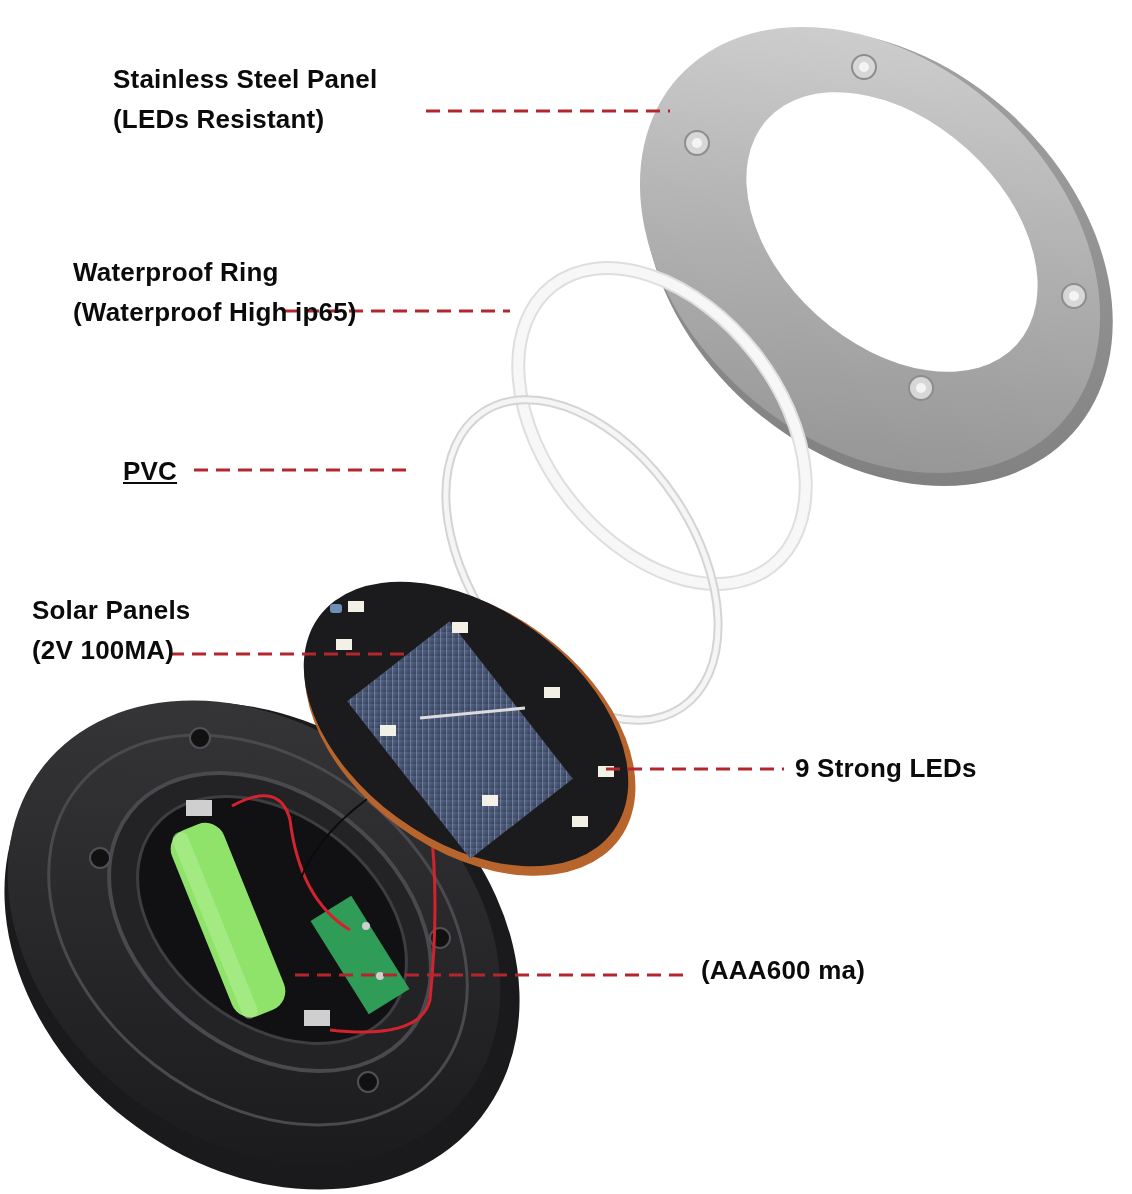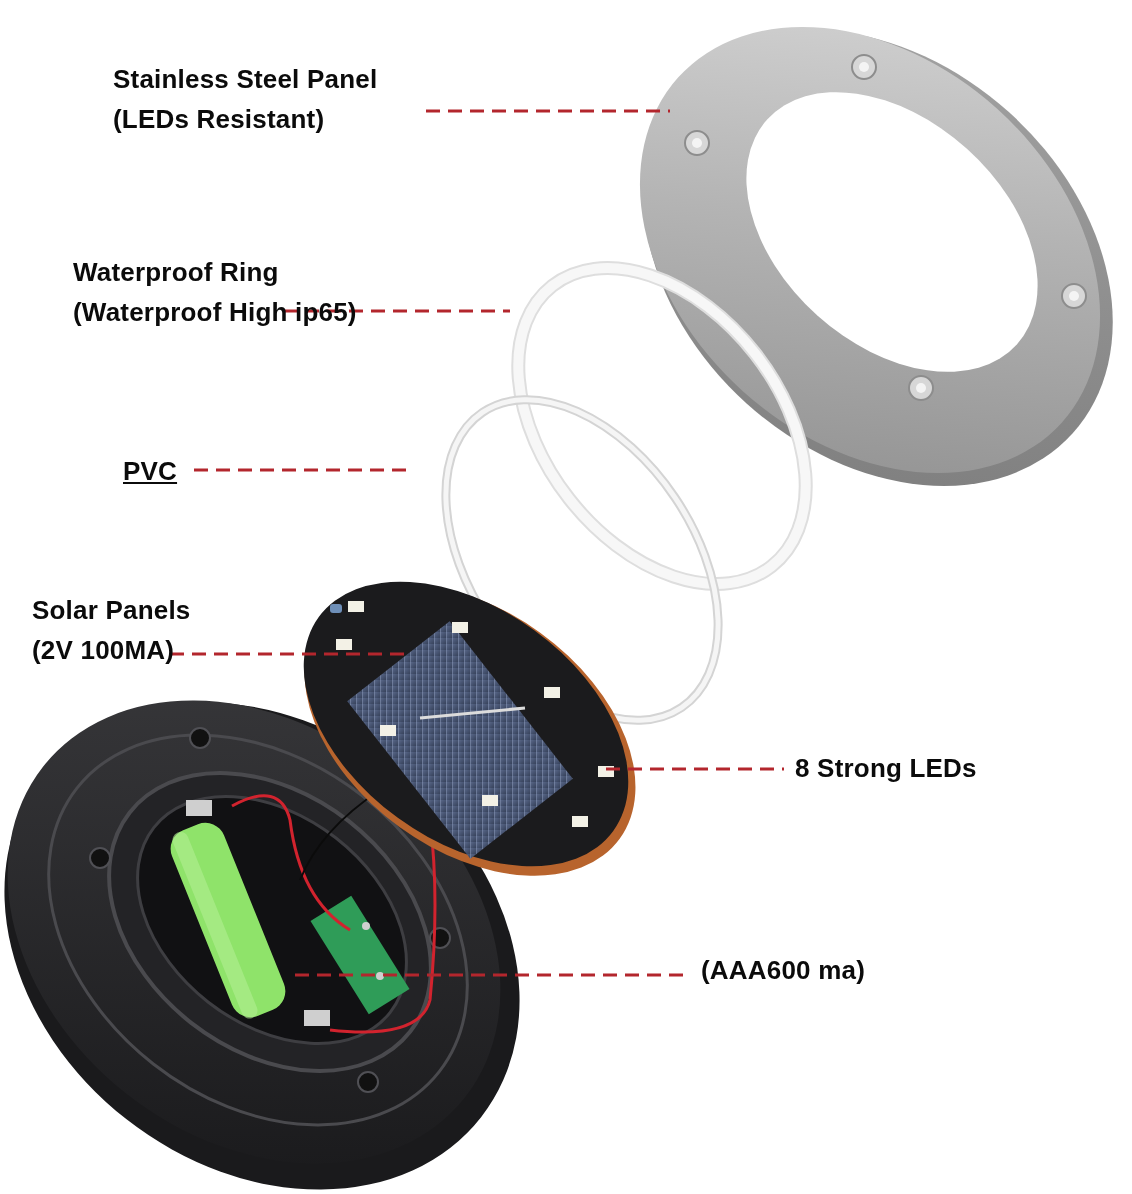--- a/index.html
+++ b/index.html
@@ -131,20 +131,20 @@
   <div class="label" style="left:123px; top:451px;text-decoration:underline;">
     <span>PVC</span>
   </div>
 
   <div class="label" style="left:32px; top:566px;margin-top:24px;">
     <span>Solar Panels</span>
     <span>(2V 100MA)</span>
   </div>
 
   <div class="label" style="left:795px; top:748px;">
-    <span>8 Strong LEDs</span>
+    <span>9 Strong LEDs</span>
   </div>
 
   <div class="label" style="left:701px; top:950px;">
     <span>(AAA600 ma)</span>
   </div>
 
 </div>
 
 </body></html>

